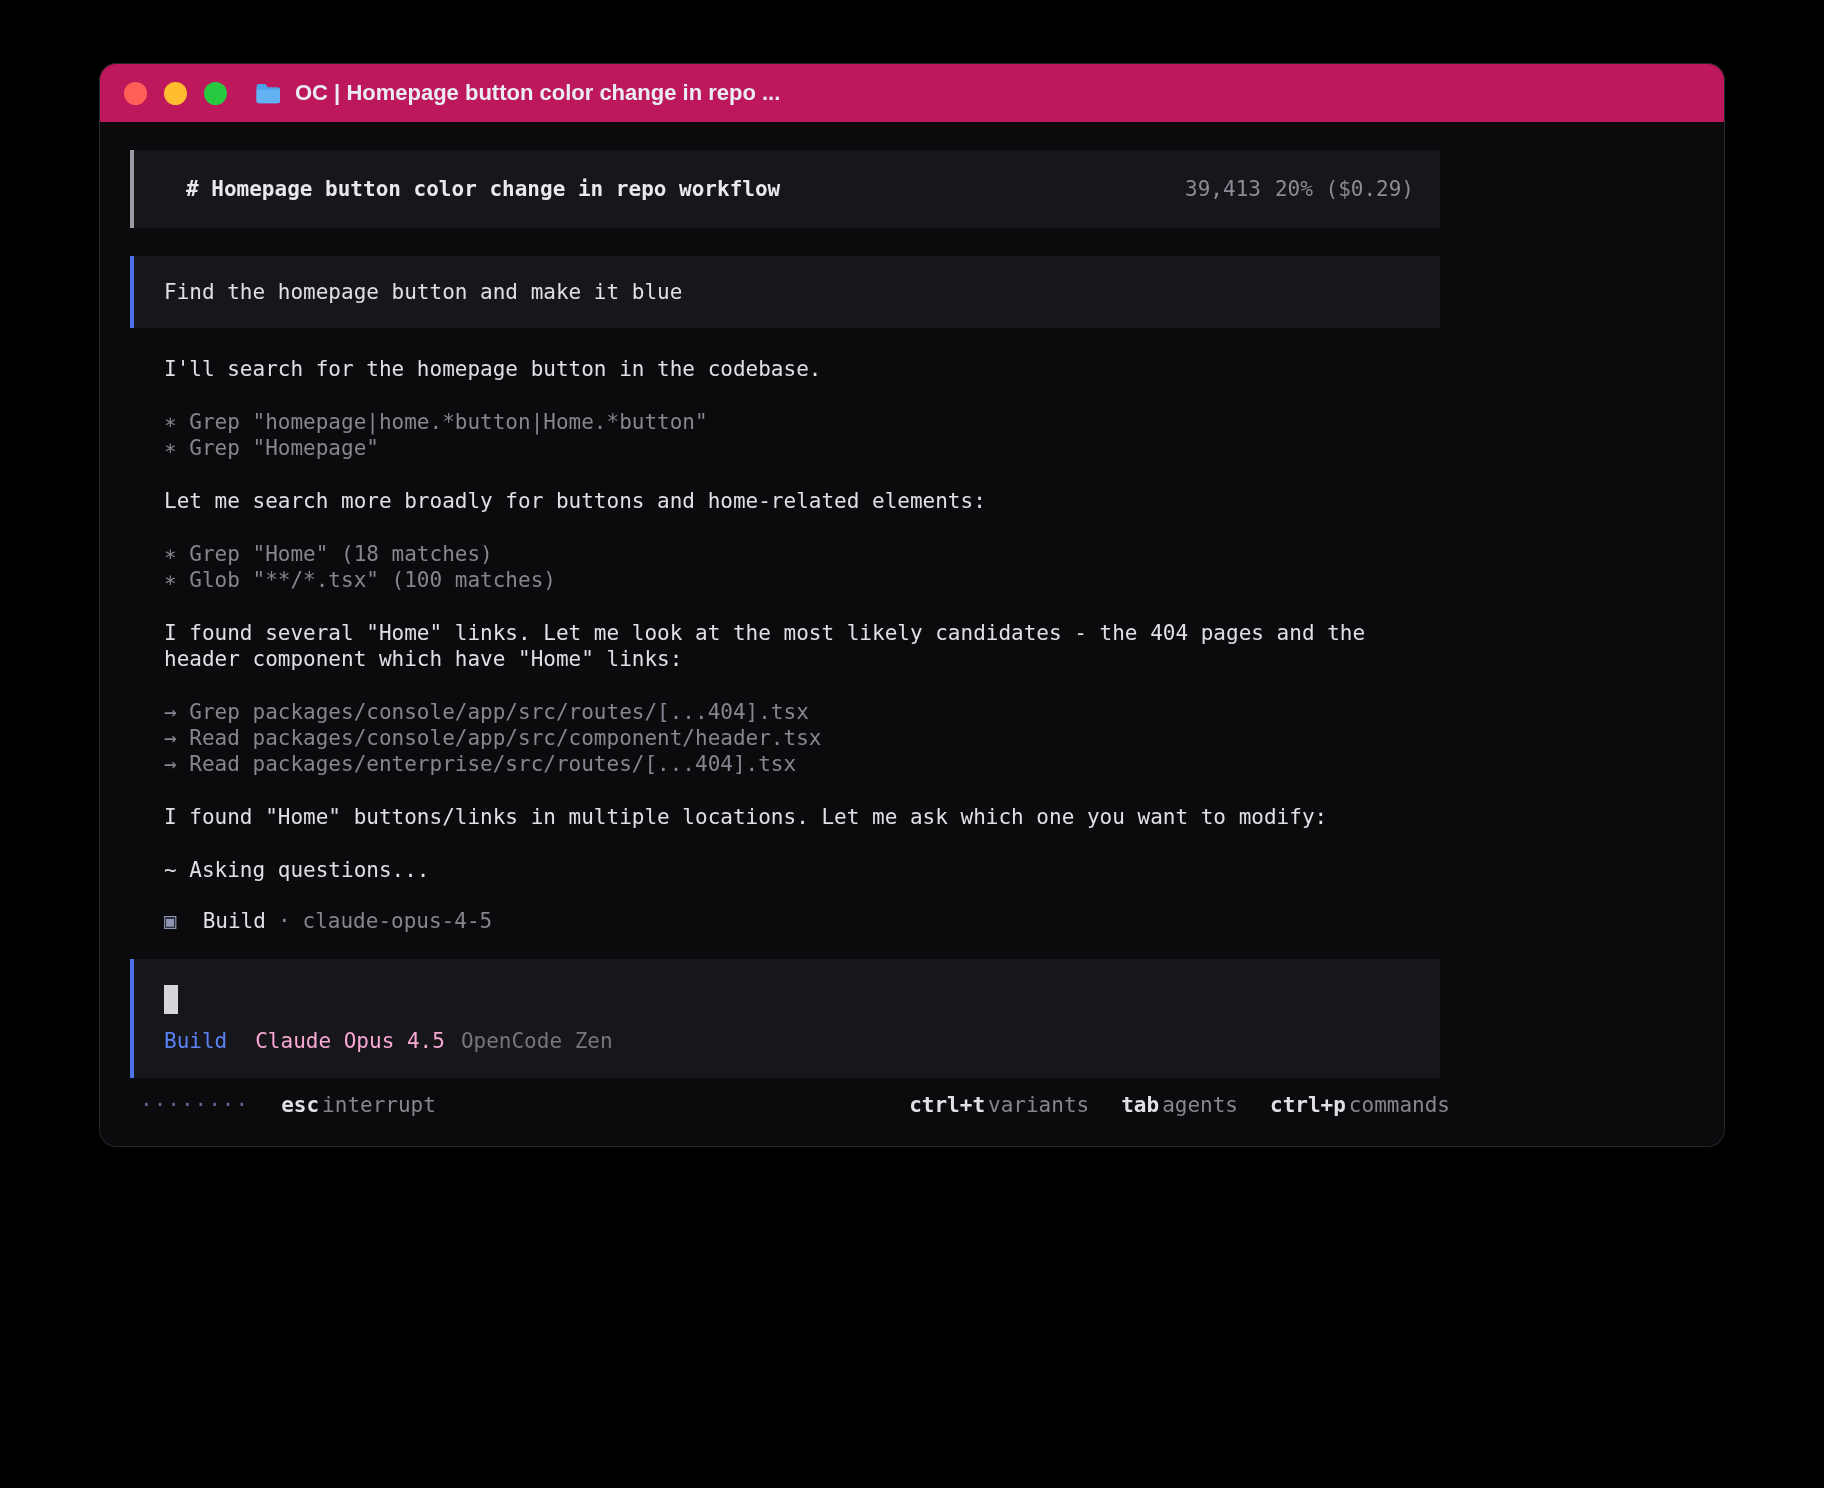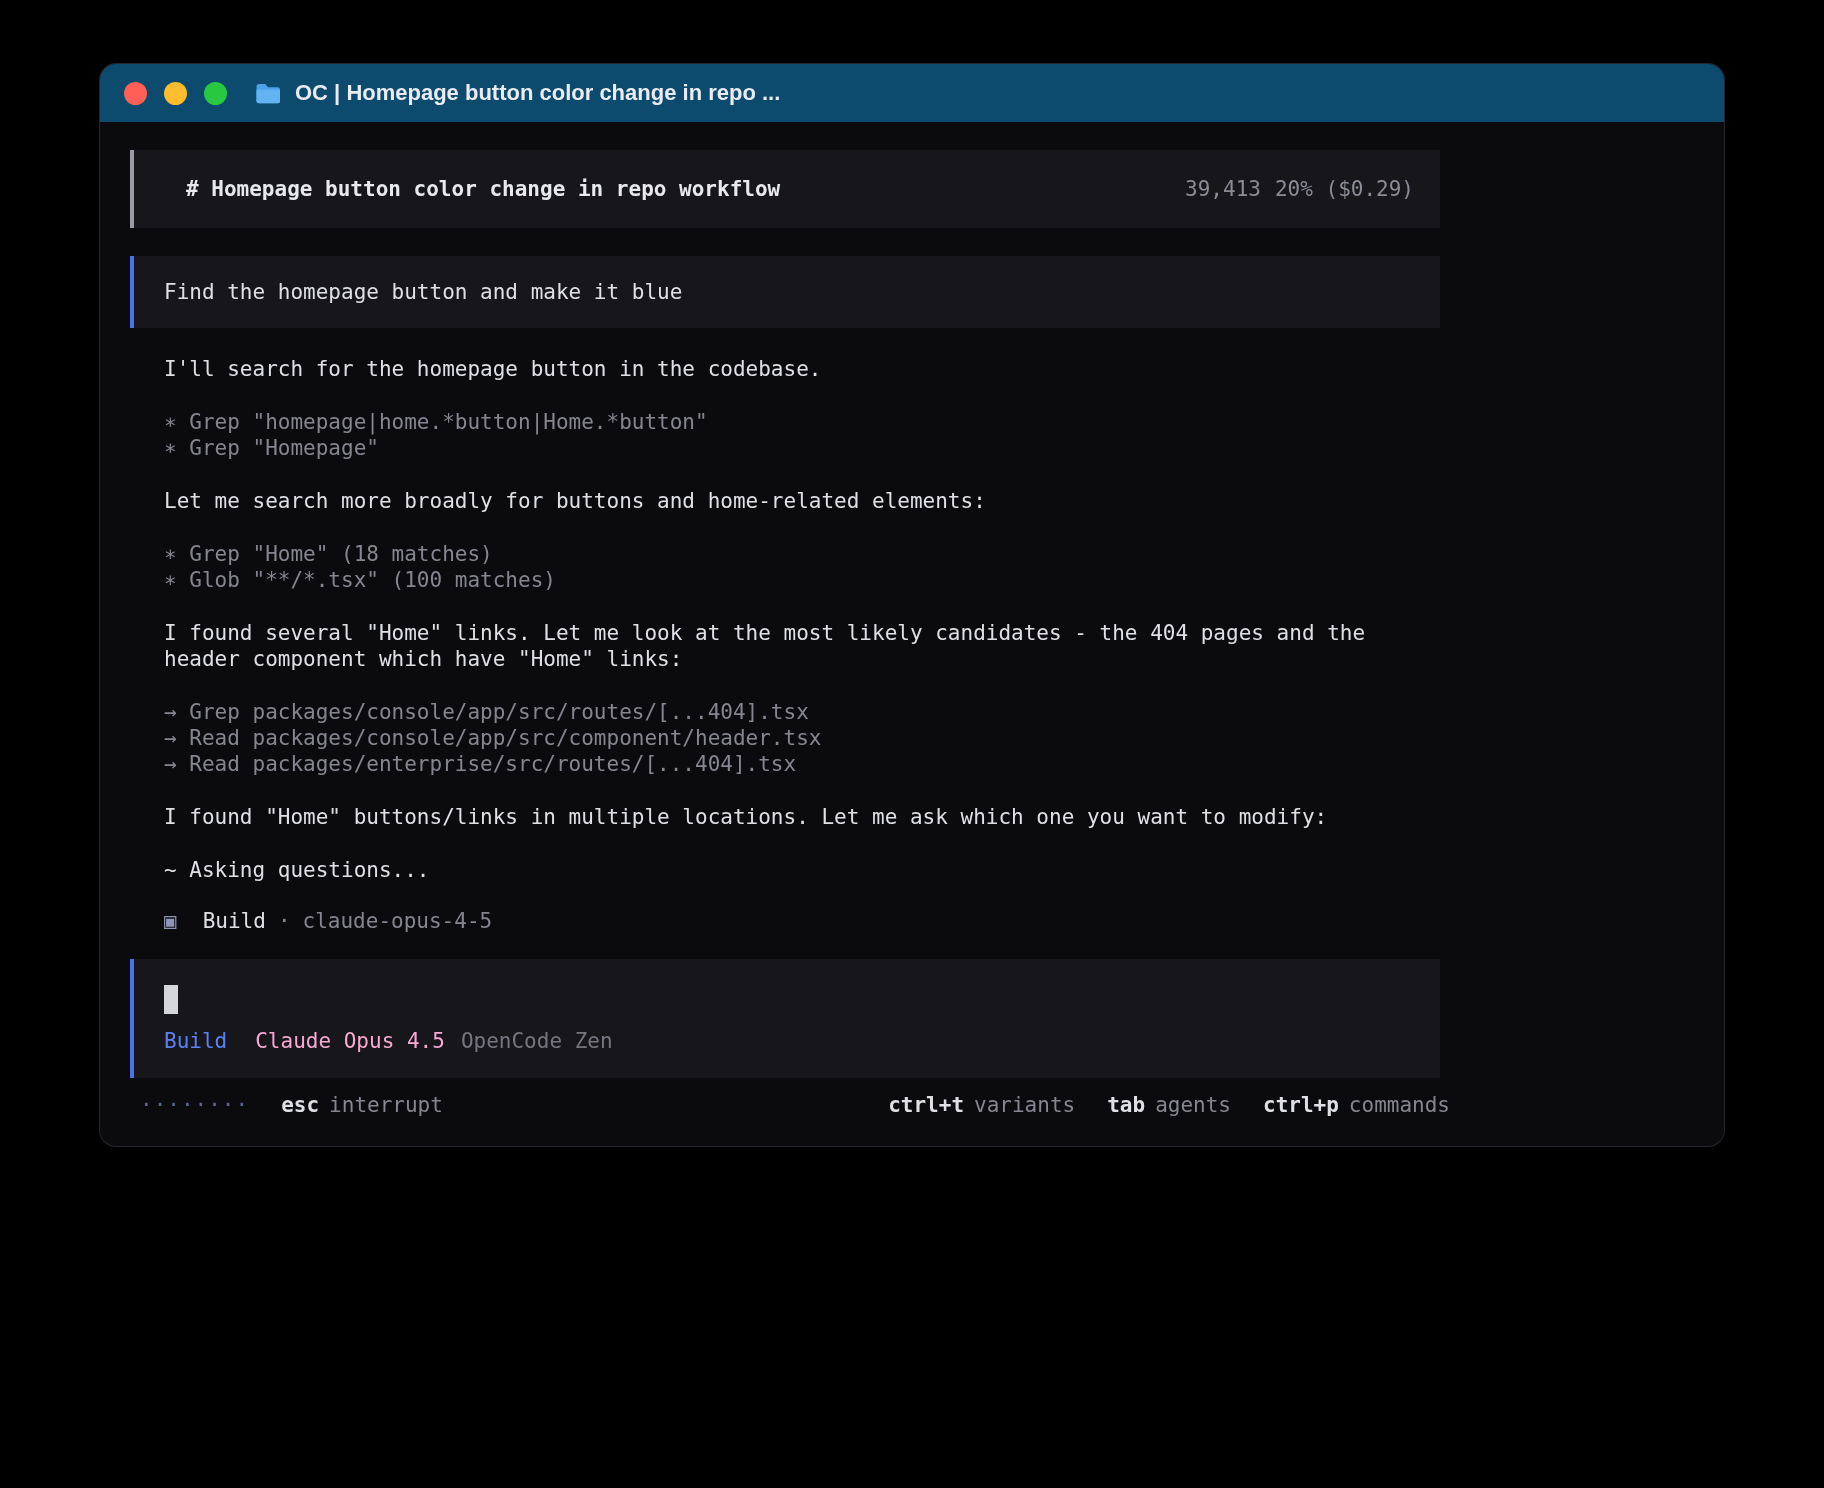--- a/index.html
+++ b/index.html
@@ -7,21 +7,21 @@
   body { font-family:"DejaVu Sans Mono","DejaVu Sans",monospace; font-size:21px; color:#dfe0e4; }
 
   .window {
     position:absolute; left:100px; top:64px; width:1624px; height:1082px;
     background:#0b0b0e; border-radius:16px; overflow:hidden;
     box-shadow:0 0 0 1px #26262e, 0 20px 60px rgba(0,0,0,0.6);
   }
 
   
   .titlebar {
-    height:58px; background:#0c4a6e; display:flex; align-items:center;
+    height:58px; background:#be185d; display:flex; align-items:center;
     padding:0 24px;
   }
   .lights { display:flex; gap:17px; align-items:center; }
   .light { width:23px; height:23px; border-radius:50%; border:none; padding:0; cursor:default; }
   .light.red    { background:#ff5f57; }
   .light.yellow { background:#febc2e; }
   .light.green  { background:#28c840; }
   .tb-title {
     display:flex; align-items:center; gap:13px; margin-left:28px;
     font-family:"Liberation Sans",sans-serif; font-weight:bold; font-size:22px; color:#eaecf4;
@@ -71,21 +71,21 @@
   .provider-name { color:#75767f; }
 
   
   .footer {
     width:1310px; margin-left:10px; display:flex; justify-content:space-between;
     align-items:center; line-height:26px;
   }
   .footer-left { display:flex; align-items:center; }
   .spinner-dots { color:#5a6890; margin-right:32px; letter-spacing:1px; }
   .key { font-weight:bold; color:#dfe0e4; }
-  .key-label { color:#85868f; margin-left:10px; }
+  .key-label { color:#85868f; margin-left:3px; }
   .footer-right { display:flex; gap:32px; }
   .shortcut { display:flex; align-items:baseline; }
 </style>
 </head>
 <body>
 
 <div class="window">
 
   <div class="titlebar">
     <div class="lights">

